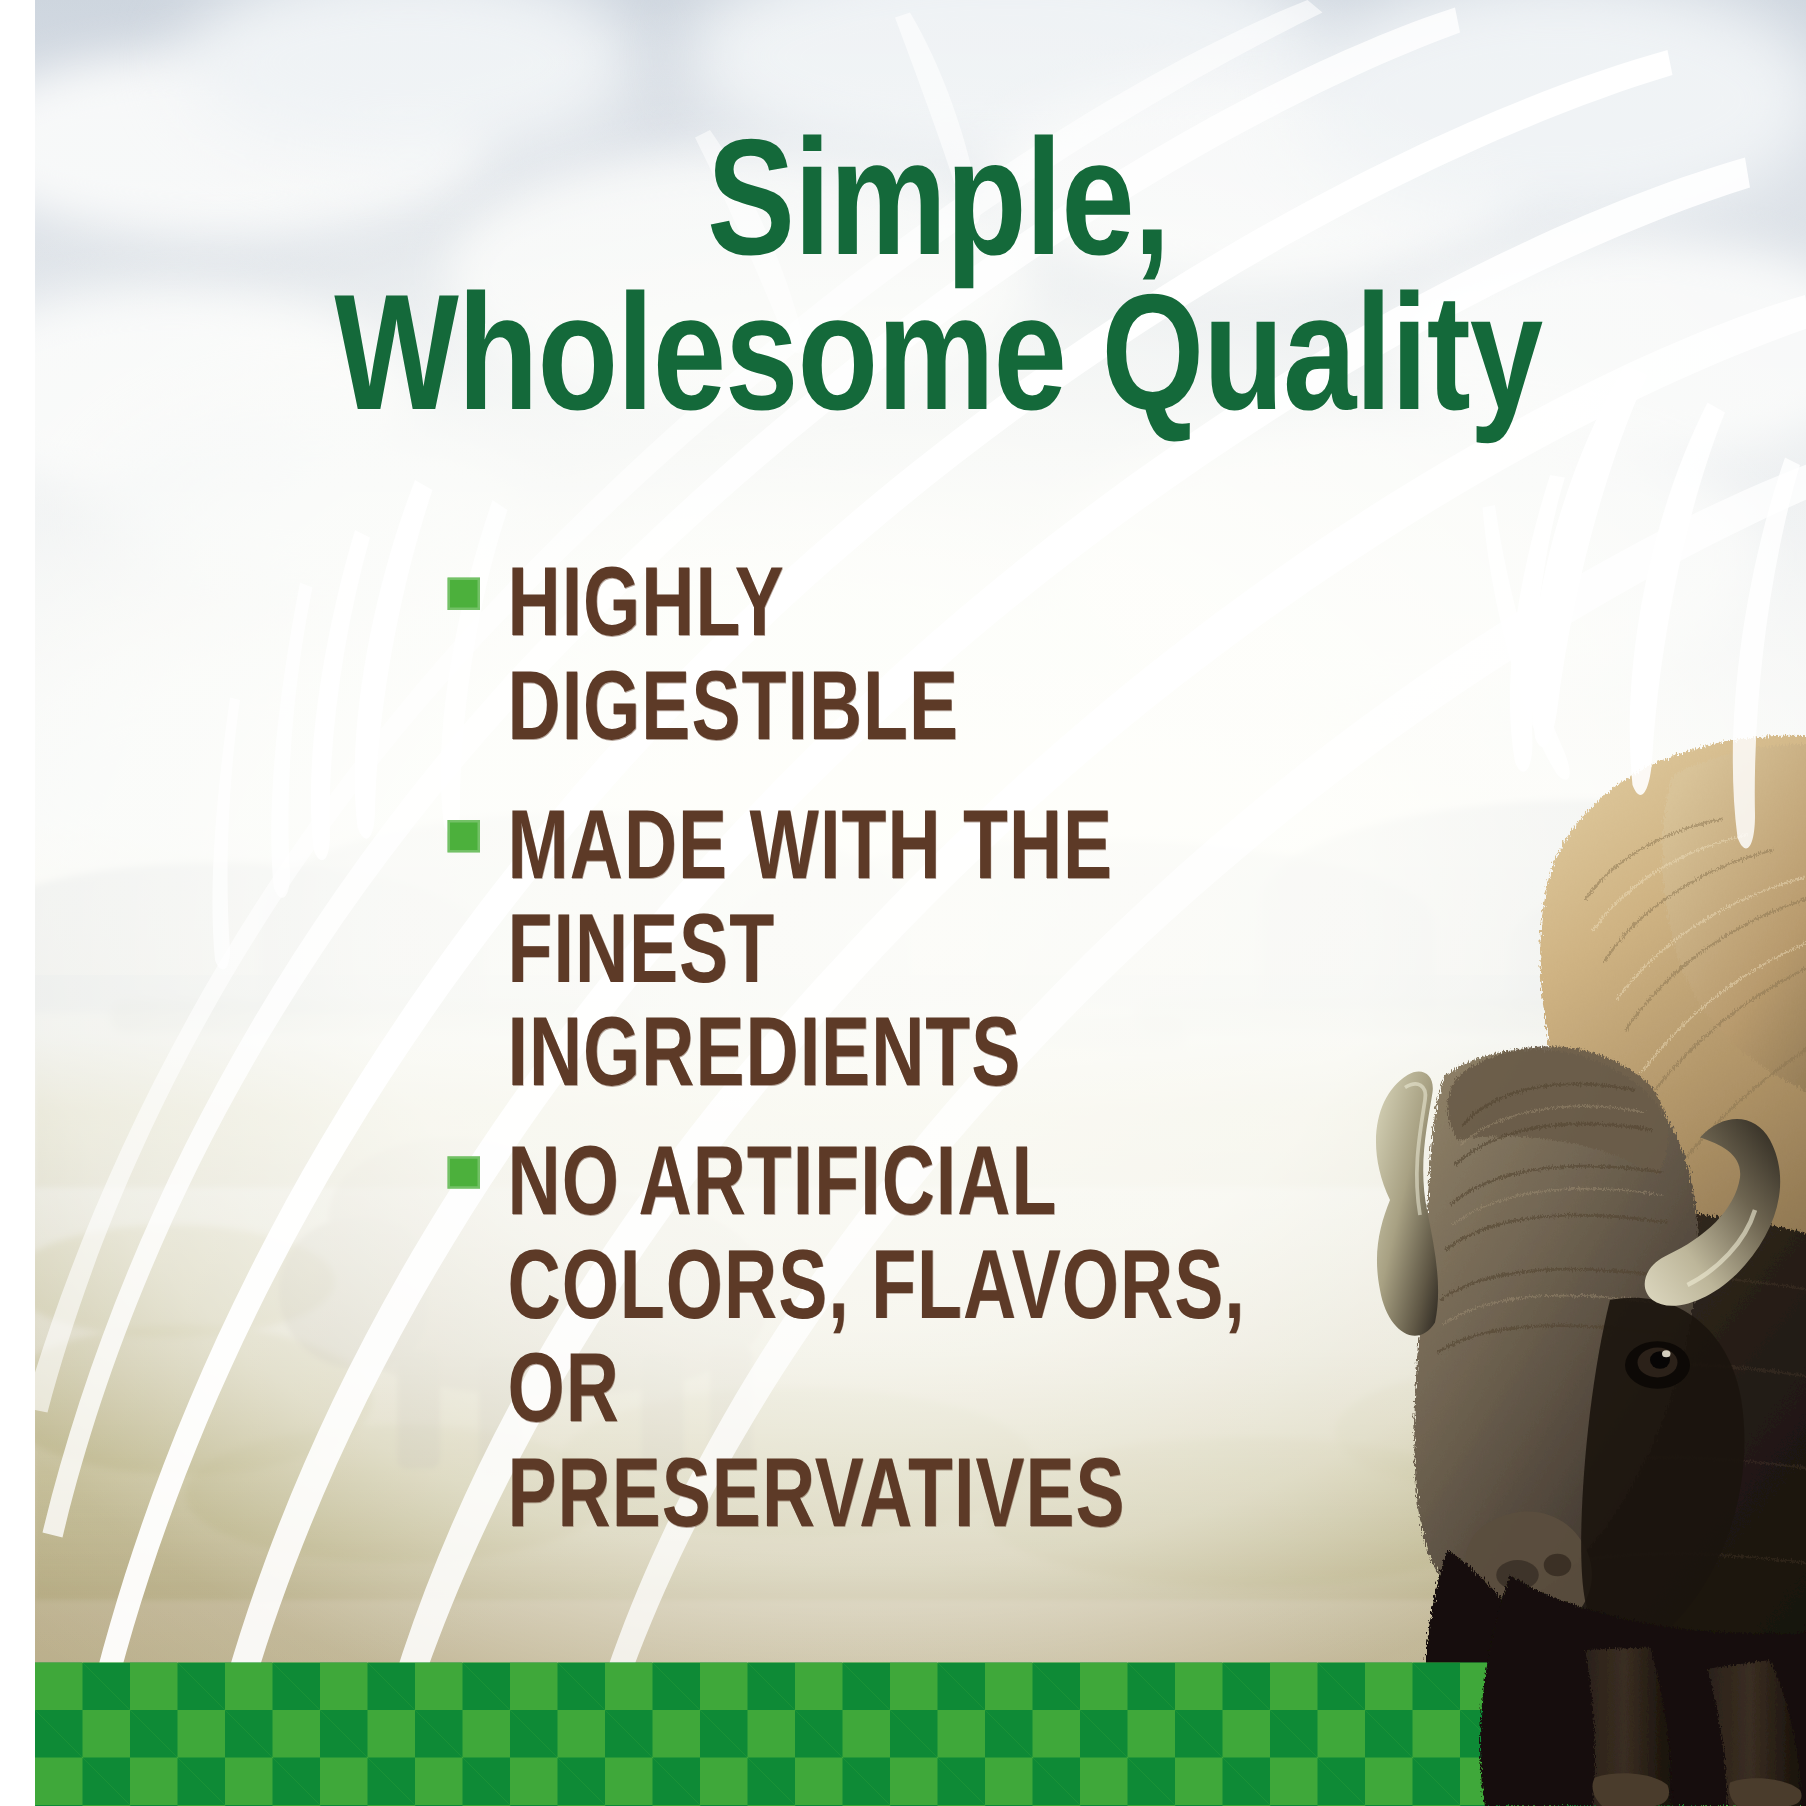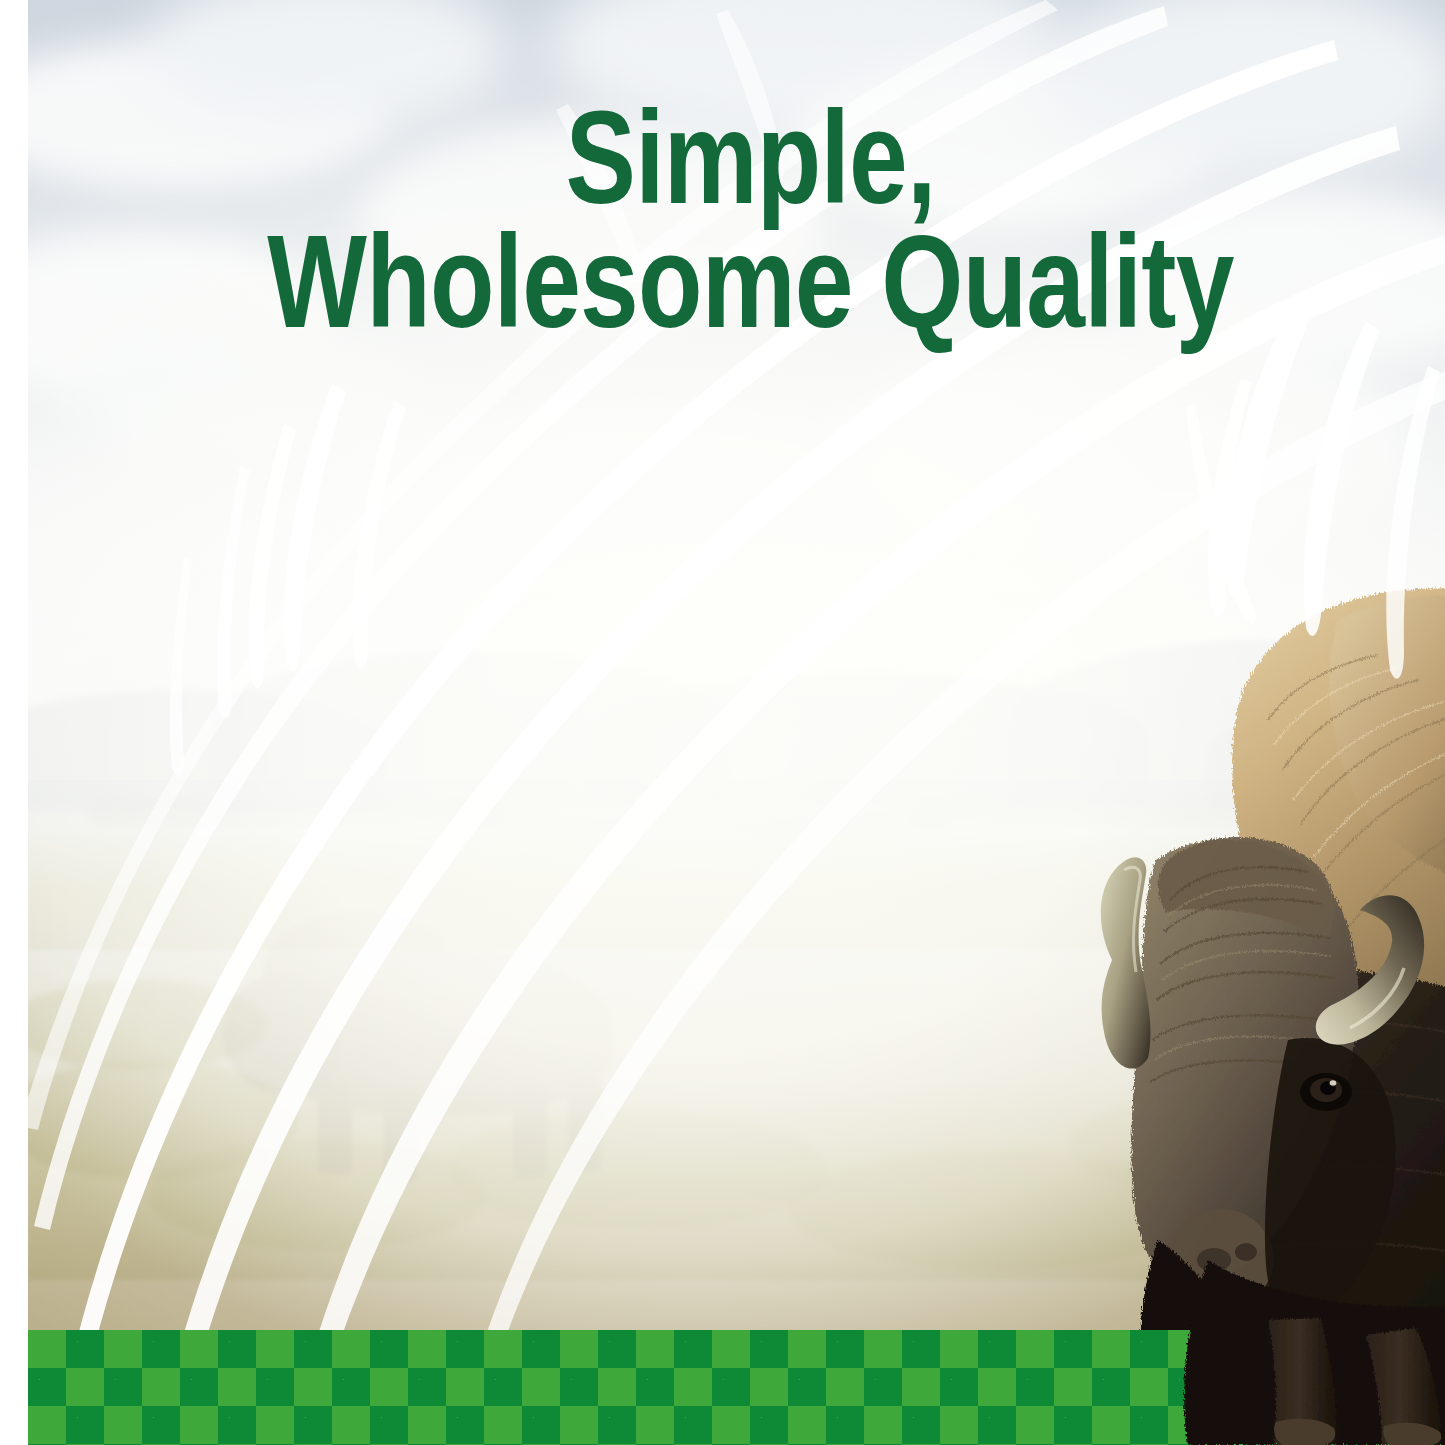--- a/index.html
+++ b/index.html
@@ -365,20 +365,37 @@
       <path d="M700 10 C726 54, 746 110, 756 166 C758 180, 750 184, 744 172 C728 122, 706 62, 688 14 Z" opacity="0.6"></path>
       <path d="M540 104 C572 150, 600 212, 614 268 C618 282, 610 288, 602 276 C580 222, 552 158, 528 110 Z" opacity="0.55"></path>
     </g>
   </svg>
 
   <div class="headline">
     <span>Simple,</span>
     <span class="l2">Wholesome Quality</span>
   </div>
 
+  <div class="bullets">
+    <div class="bullet-row">
+      <span class="bullet-sq"></span>
+      <span class="bullet-txt">HIGHLY DIGESTIBLE</span>
+    </div>
+    <div class="bullet-row">
+      <span class="bullet-sq"></span>
+      <span class="bullet-txt">MADE WITH THE
+FINEST INGREDIENTS</span>
+    </div>
+    <div class="bullet-row">
+      <span class="bullet-sq"></span>
+      <span class="bullet-txt">NO ARTIFICIAL
+COLORS, FLAVORS,
+OR PRESERVATIVES</span>
+    </div>
+  </div>
 
   <div class="checker"></div>
 
   <svg style="position:absolute;left:1010px;top:560px;width:460px;height:885px;pointer-events:none;" viewBox="0 0 460 885">
     <defs>
       <linearGradient id="legGrad2" x1="0" y1="0" x2="1" y2="0">
         <stop offset="0%" stop-color="#2a2119"></stop>
         <stop offset="45%" stop-color="#3a2e22"></stop>
         <stop offset="100%" stop-color="#171009"></stop>
       </linearGradient>

